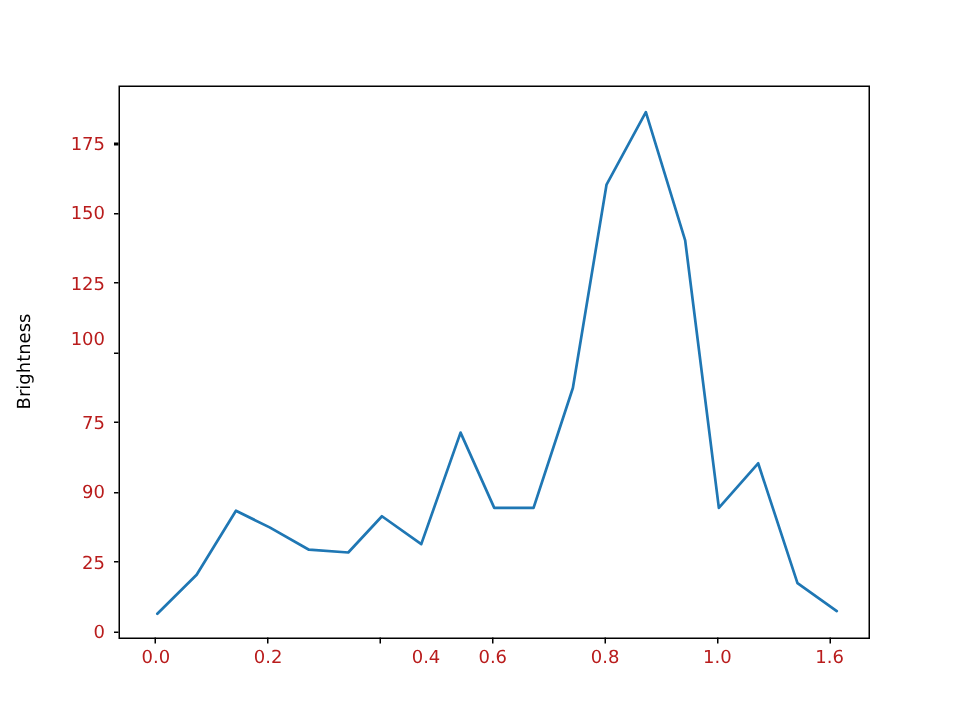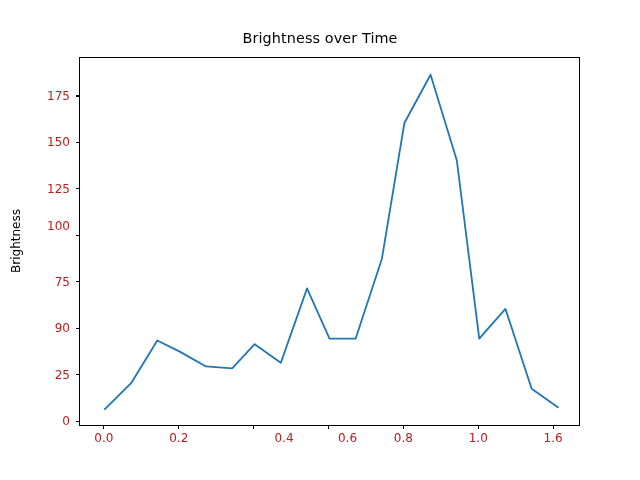--- a/index.html
+++ b/index.html
@@ -100,21 +100,20 @@
     transform: rotate(-90deg);
     white-space: nowrap;
     display: inline-block;
   }
 </style>
 </head>
 <body>
 
 <div id="figure">
 
-  <div id="chart-title">Brightness over Time</div>
 
   <div id="ylabel">
     <span>Brightness</span>
   </div>
 
 
   <div id="plot-area">
     <svg id="data-svg" viewBox="0 0 499 367" preserveAspectRatio="none">
       <polyline id="series-path" fill="none" stroke="#1f77b4" stroke-width="1.8" stroke-linejoin="round" stroke-linecap="round" points="24.89,351.21 51.10,325.19 77.30,282.45 99.76,293.60 125.97,308.47 152.17,310.32 174.63,286.17 200.84,304.75 227.04,230.42 249.50,280.59 275.70,280.59 301.91,200.69 324.37,65.04 350.57,16.72 376.78,102.20 399.24,280.59 425.44,250.86 451.65,330.76 477.85,349.35"></polyline>
     </svg>
@@ -139,21 +138,21 @@
       <div class="tick-label ytick-label" style="top: 96.0228px; right: 570px;">175</div>
     </div>
   <div id="xtick-container">
       <div class="tick-mark xtick-mark" style="left: 103.344px;"></div>
       <div class="tick-label xtick-label" style="left: 103.894px; top: 431px;">0.0</div>
       <div class="tick-mark xtick-mark" style="left: 178.213px;"></div>
       <div class="tick-label xtick-label" style="left: 178.763px; top: 431px;">0.2</div>
       <div class="tick-mark xtick-mark" style="left: 253.081px;"></div>
       <div class="tick-label xtick-label" style="left: 259px; top: 431px; margin-left: 25px;">0.4</div>
       <div class="tick-mark xtick-mark" style="left: 327.95px;"></div>
-      <div class="tick-label xtick-label" style="left: 328.5px; top: 431px; margin-left: 19px;">0.6</div>
+      <div class="tick-label xtick-label" style="left: 328.5px; top: 431px;">0.6</div>
       <div class="tick-mark xtick-mark" style="left: 402.819px;"></div>
       <div class="tick-label xtick-label" style="left: 403.369px; top: 431px;">0.8</div>
       <div class="tick-mark xtick-mark" style="left: 477.687px;"></div>
       <div class="tick-label xtick-label" style="left: 478.237px; top: 431px;">1.0</div>
       <div class="tick-mark xtick-mark" style="left: 552.556px;"></div>
       <div class="tick-label xtick-label" style="left: 553.106px; top: 431px;">1.6</div>
     </div>
 
 </div>
 

